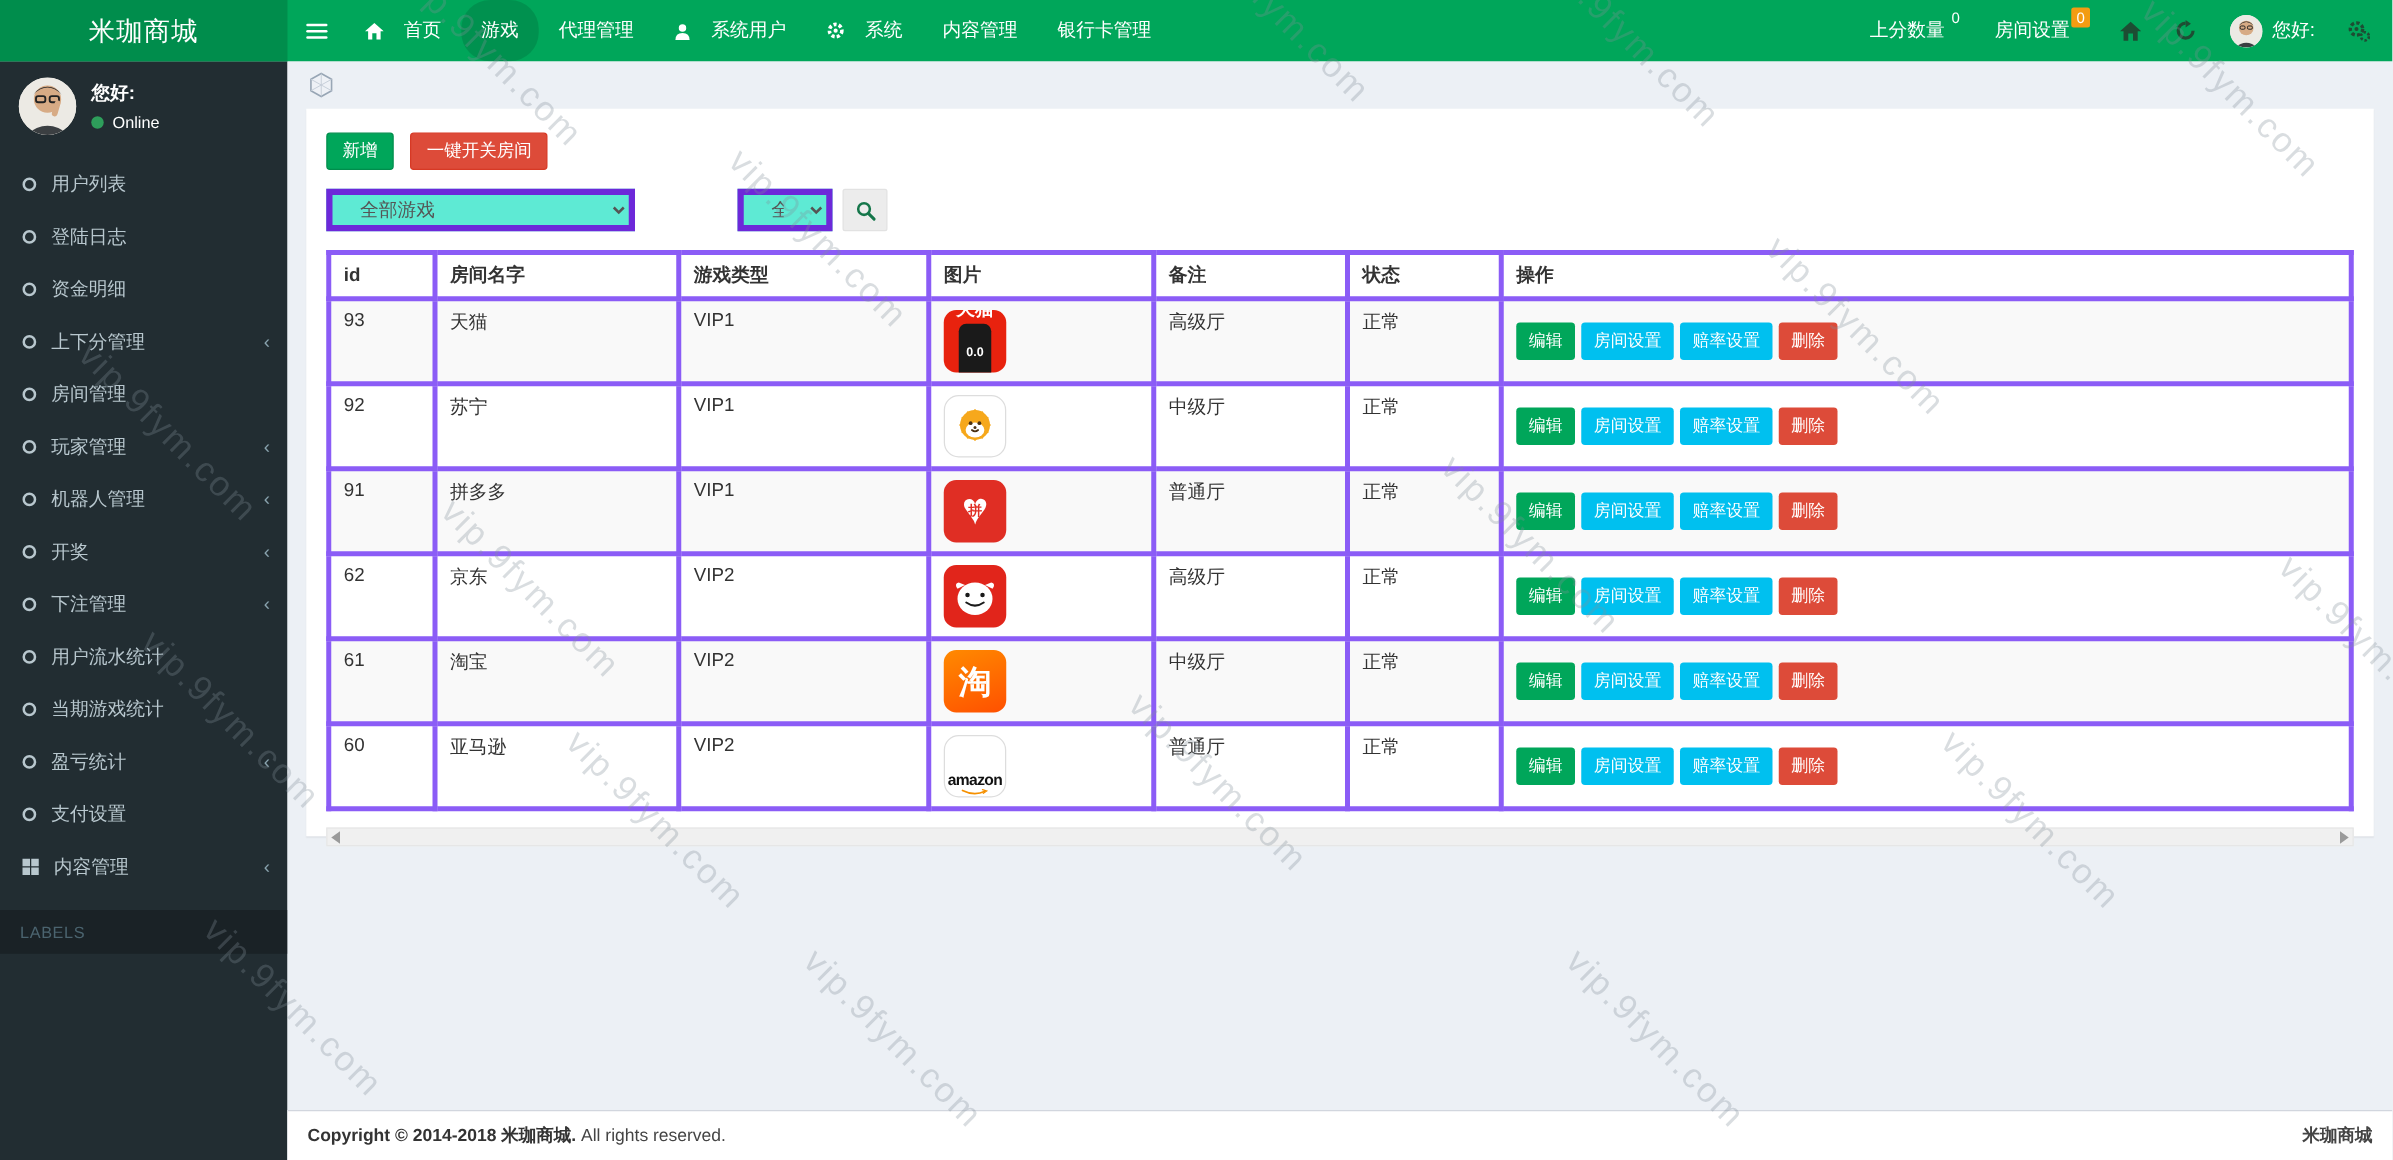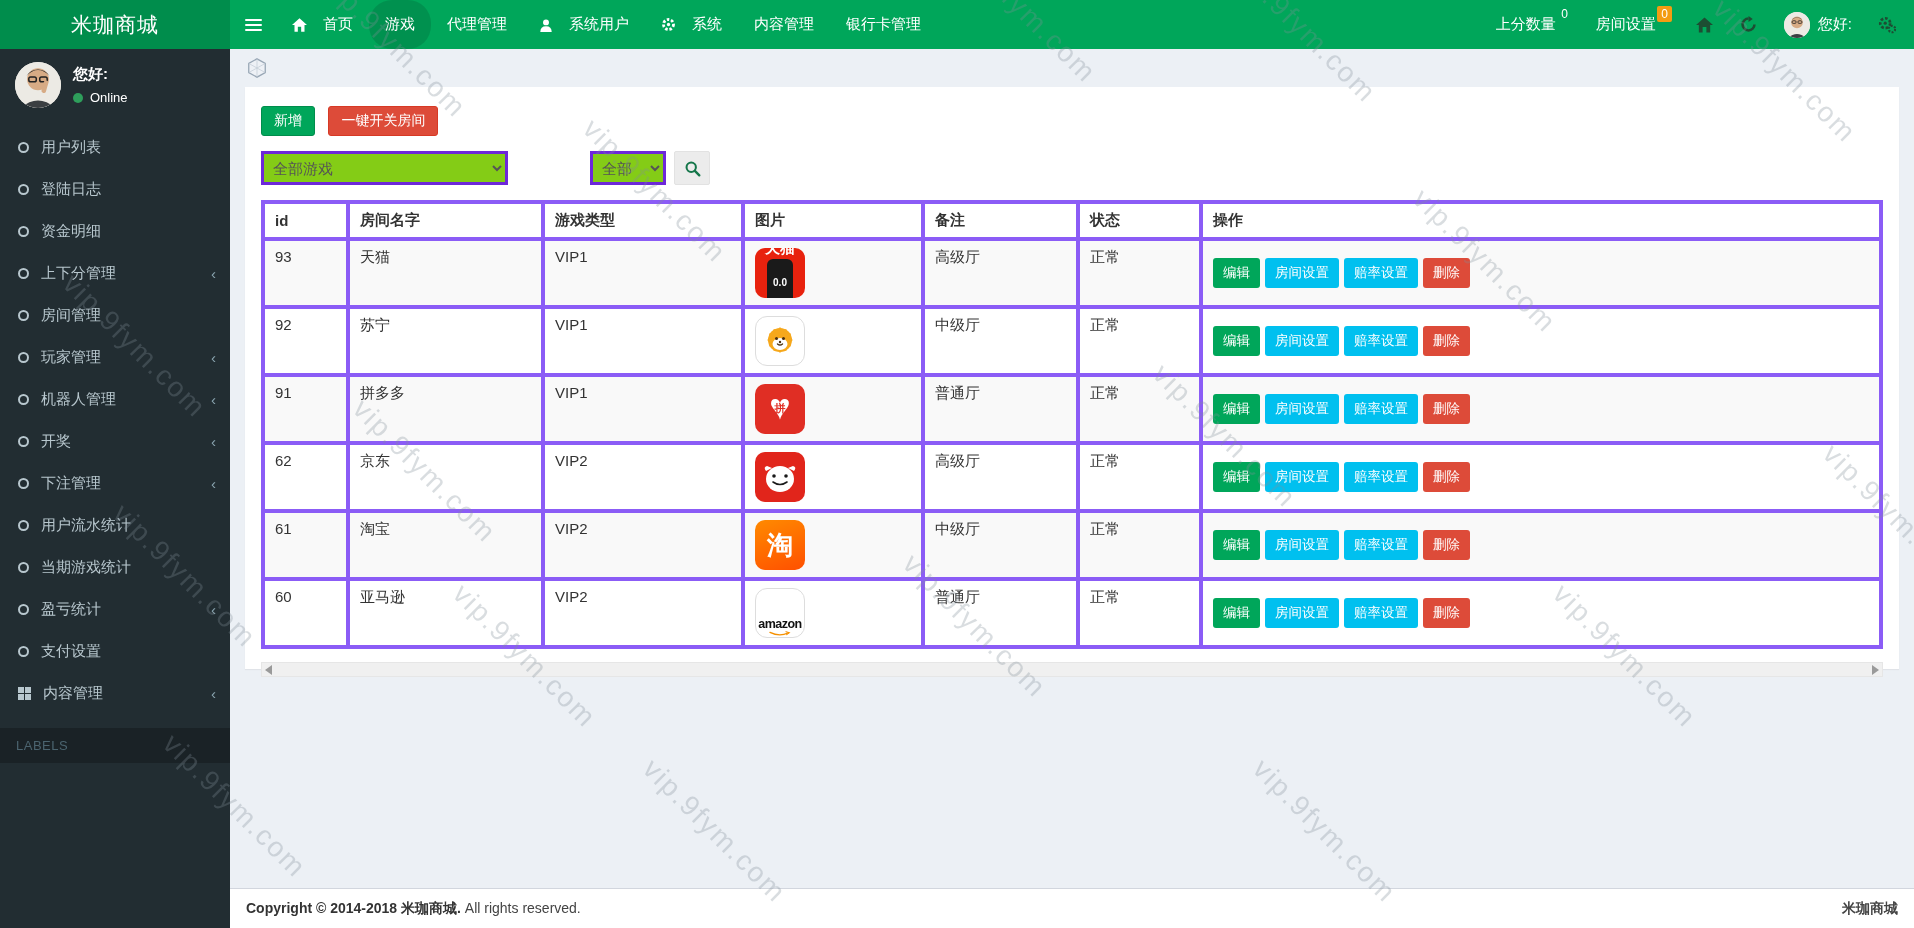--- a/index.html
+++ b/index.html
@@ -44,21 +44,21 @@
   .labels-head { margin-top:14px; background:#1a2226; color:#4b646f; font-size:13px; padding:10px 16px; letter-spacing:0.5px; }
 
   
   .content-head { height:38px; display:flex; align-items:center; padding:0 16px; }
   .panel { margin:0 15px; background:#fff; height:582px; padding:19px 16px 12px; box-shadow:0 1px 1px rgba(0,0,0,0.05); }
   .btn { display:inline-block; border:1px solid transparent; border-radius:3px; color:#fff; font-size:14px; padding:5px 12px; cursor:pointer; font-family:inherit; }
   .btn-green { background:#00a65a; border-color:#008d4c; }
   .btn-red { background:#dd4b39; border-color:#d73925; }
   .btn + .btn { margin-left:9px; }
   .filters { margin-top:15px; display:flex; align-items:center; }
-  select { height:34px; border:3px solid #6d28d9; color:#555; font-size:15px; padding:0 5px; background:#84cc16; font-family:inherit; }
+  select { height:34px; border:5px solid #6d28d9; color:#555; font-size:15px; padding:0 18px; background:#5eead4; font-family:inherit; }
   .sel-game { width:247px; }
   .sel-scope { width:76px; margin-left:82px; }
   .btn-search { width:36px; height:34px; margin-left:8px; background:#ececec; border:1px solid #e2e2e2; border-radius:2px; display:flex; align-items:center; justify-content:center; cursor:pointer; }
 
   table { width:100%; border-collapse:collapse; margin-top:15px; table-layout:fixed; }
   th, td { border:4px solid #8b5cf6; text-align:left; padding:7px 10px; font-size:15px; color:#333; vertical-align:top; }
   th { font-weight:bold; height:34px; vertical-align:middle; }
   tr.stripe td { background:#f9f9f9; }
   td.cell-op { vertical-align:middle; }
   .rowh td { height:67px; }

